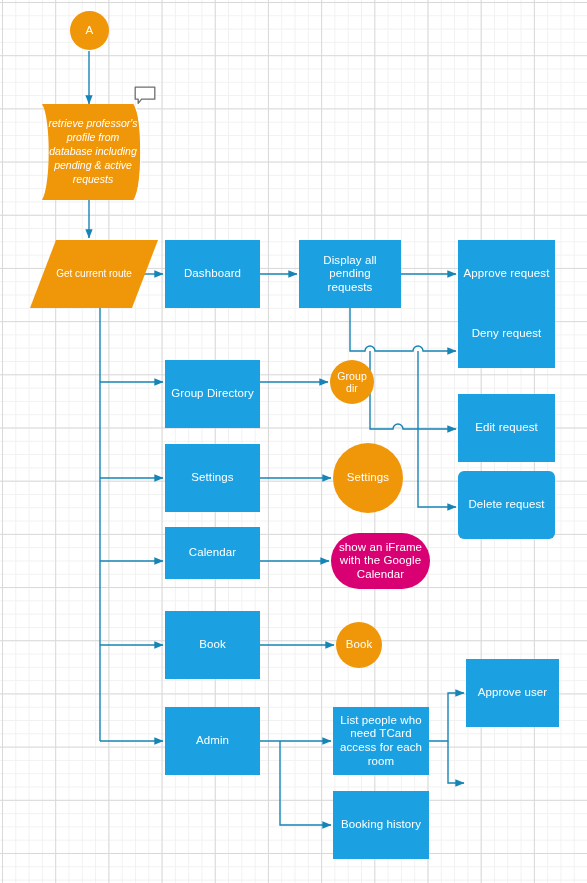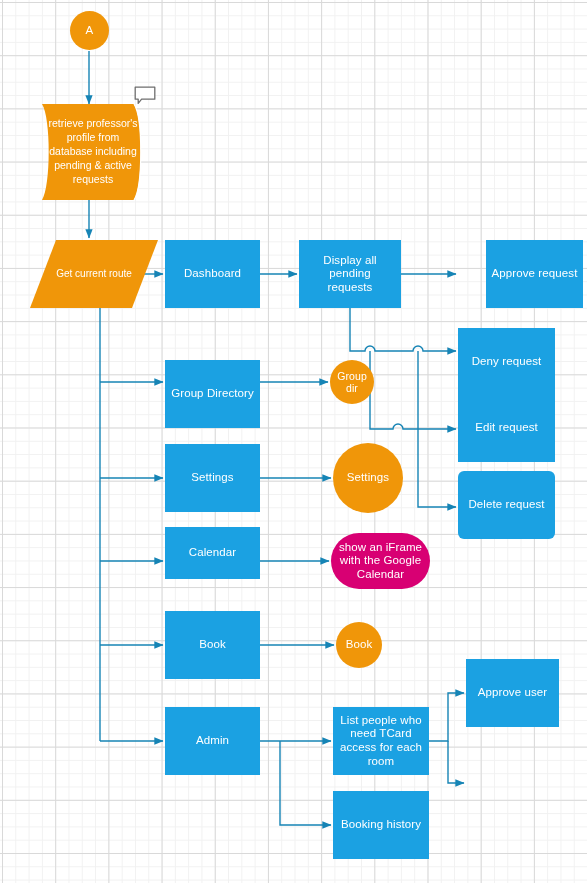--- a/index.html
+++ b/index.html
@@ -110,21 +110,21 @@
 
     <g fill="none" stroke="#1684B5" stroke-width="1.4">
       <path d="M100,308 L100,741"></path>
     </g>
   </svg>
 
   <div class="node circle" style="left:70px;top:11px;width:39px;height:39px;">
     <span>A</span>
   </div>
 
-  <div class="db-wrap" style="left:42px;top:104px;width:110px;height:96px;">
+  <div class="db-wrap" style="left:42px;top:104px;width:110px;height:96px;font-style:italic;">
     <svg width="110" height="96" viewBox="0 0 110 96">
       <path d="M0,0 H92 C101,14 101,82 92,96 H0 C9,82 9,14 0,0 Z" fill="#F09609"></path>
       <path d="M92,0 C101,14 101,82 92,96" fill="none" stroke="#ffffff" stroke-width="1.2"></path>
     </svg>
     <div class="db-label">retrieve professor's profile from database including pending &amp; active requests</div>
   </div>
 
   <div class="note-icon" style="left:134px;top:86px;width:22px;height:20px;">
     <svg width="22" height="20" viewBox="0 0 22 20">
       <path d="M1.2,1.2 H20.8 V13.2 H7.6 L4.2,17.4 V13.2 H1.2 Z" fill="#ffffff" stroke="#6e6e6e" stroke-width="1.3" stroke-linejoin="round"></path>
@@ -172,24 +172,24 @@
   <div class="node circle" style="left:336px;top:622px;width:46px;height:46px;">
     <span>Book</span>
   </div>
   <div class="node rect" style="left:333px;top:707px;width:96px;height:68px;padding:0 4px;">
     <span>List people who need TCard access for each room</span>
   </div>
   <div class="node rect" style="left:333px;top:791px;width:96px;height:68px;padding:16px 4px;">
     <span>Booking history</span>
   </div>
 
-  <div class="node rect" style="left:458px;top:240px;width:97px;height:68px;margin-left:28px;">
+  <div class="node rect" style="left:458px;top:240px;width:97px;height:68px;">
     <span>Approve request</span>
   </div>
-  <div class="node rect" style="left:458px;top:328px;width:97px;height:68px;">
+  <div class="node rect" style="left:458px;top:300px;width:97px;height:68px;">
     <span>Deny request</span>
   </div>
   <div class="node rect" style="left:458px;top:394px;width:97px;height:68px;">
     <span>Edit request</span>
   </div>
   <div class="node rect" style="left:458px;top:471px;width:97px;height:68px;border-radius:6px;">
     <span>Delete request</span>
   </div>
   <div class="node rect" style="left:466px;top:659px;width:93px;height:68px;">
     <span>Approve user</span>

